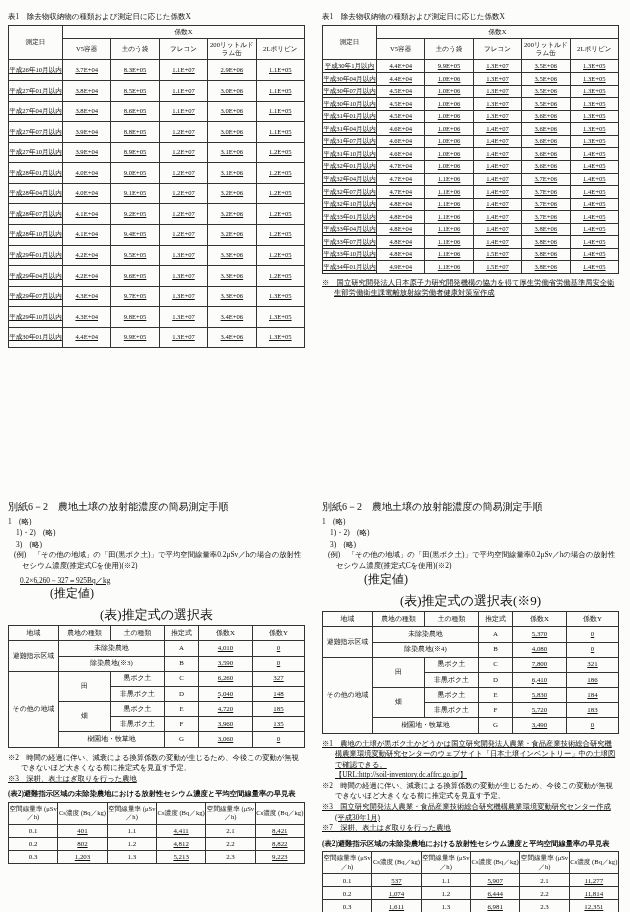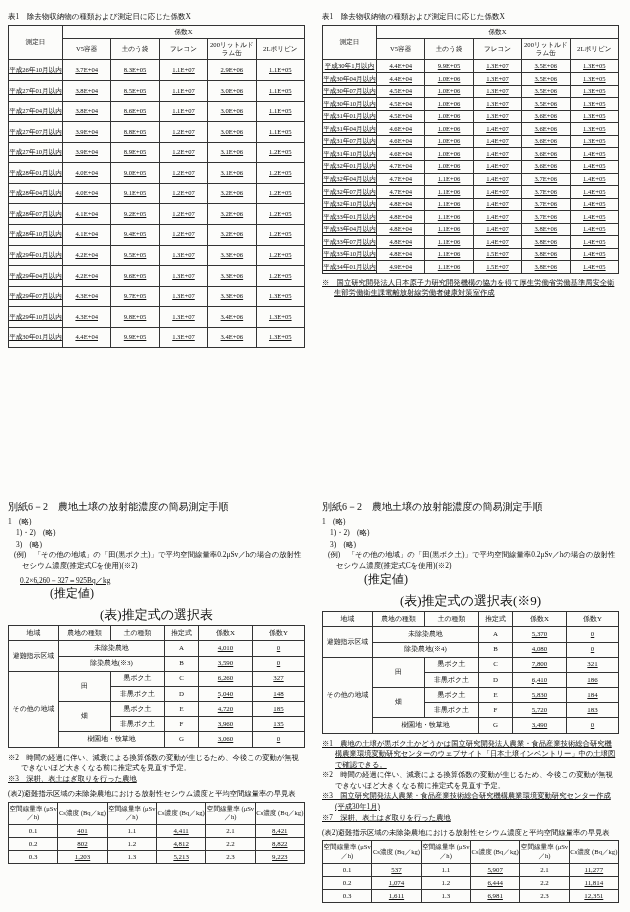--- a/index.html
+++ b/index.html
@@ -37,21 +37,21 @@
   .sel th{font-size:6.9px;text-align:center;padding:2px 0;}
   .sel td{font-size:6.9px;text-align:center;padding:2.6px 1px;line-height:1.3;}
   .sel .c-num{text-decoration:underline;}
   .c-lab{}
   .c-eq{}
 
   .notes{margin-top:5px;}
   .note-line{font-size:7.3px;line-height:1.45;padding-left:13px;text-indent:-13px;}
   .note-line.ind{text-indent:0;padding-left:13px;}
 
-  .t2-title{font-size:7.3px;line-height:1.4;margin:5px 0 2px 0;}
+  .t2-title{font-size:7.3px;line-height:1.4;margin:5px 0 2px 0;font-weight:bold;}
   .t2 th{font-size:6.6px;text-align:center;padding:2px 0;line-height:1.3;}
   .t2 td{font-size:6.9px;text-align:center;padding:2.5px 0;}
   .t2 .c-cs{text-decoration:underline;}
 </style>
 </head>
 <body>
 
 <div class="page">
 
   <div class="col">
@@ -563,20 +563,21 @@
             <td colspan="2" class="c-lab">樹園地・牧草地</td>
             <td class="c-eq">G</td>
             <td class="c-num">3,490</td>
             <td class="c-num">0</td>
           </tr>
         </tbody>
     </table>
 
     <div class="notes">
         <div class="note-line u">※1　農地の土壌が黒ボク土かどうかは国立研究開発法人農業・食品産業技術総合研究機構農業環境変動研究センターのウェブサイト「日本土壌インベントリー」中の土壌図で確認できる。</div>
+        <div class="note-line u ind">【URL:http://soil-inventory.dc.affrc.go.jp/】</div>
         <div class="note-line">※2　時間の経過に伴い、減衰による換算係数の変動が生じるため、今後この変動が無視できないほど大きくなる前に推定式を見直す予定。</div>
         <div class="note-line u">※3　国立研究開発法人農業・食品産業技術総合研究機構農業環境変動研究センター作成(平成30年1月)</div>
         <div class="note-line u">※7　深耕、表土はぎ取りを行った農地</div>
       </div>
 
     <div class="t2-title">(表2)避難指示区域の未除染農地における放射性セシウム濃度と平均空間線量率の早見表</div>
     <table class="t2">
       <thead>
         <tr>
           <th>空間線量率 (μSv／h)</th>

